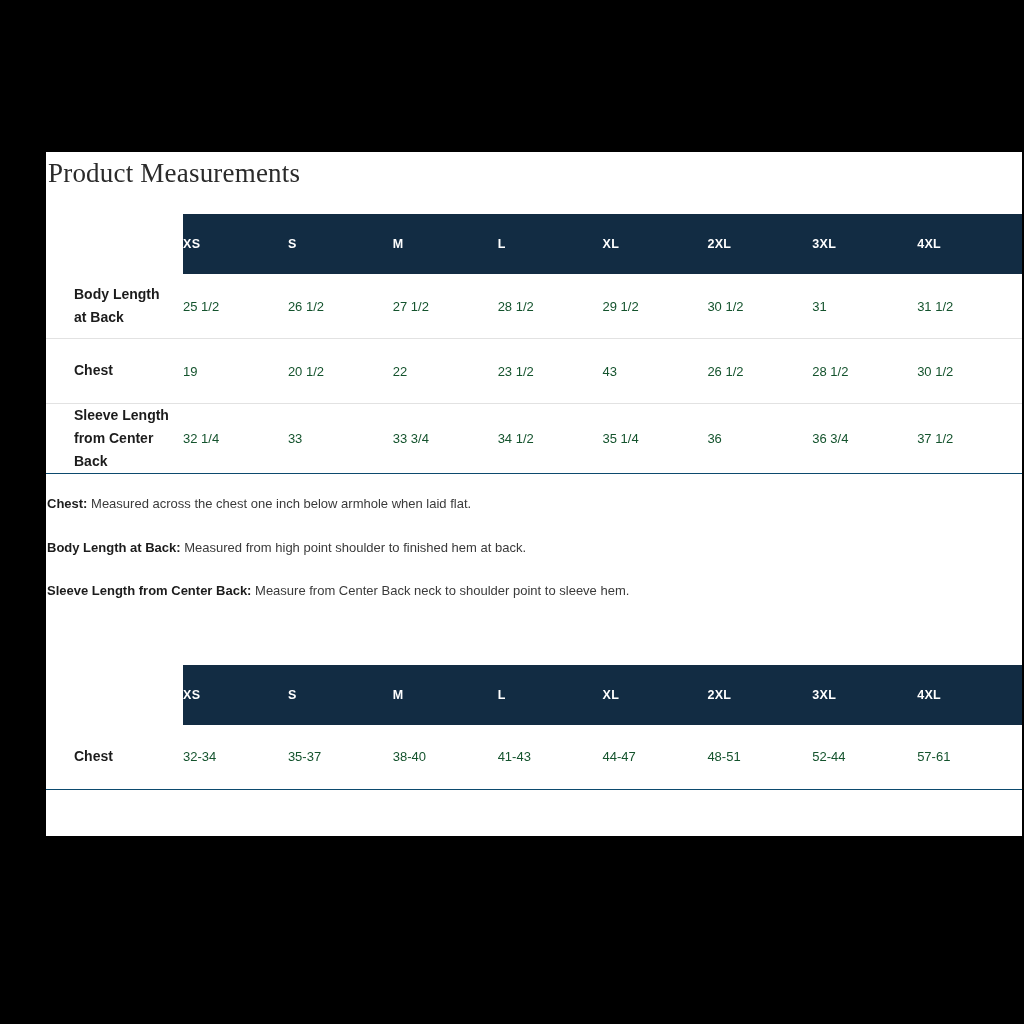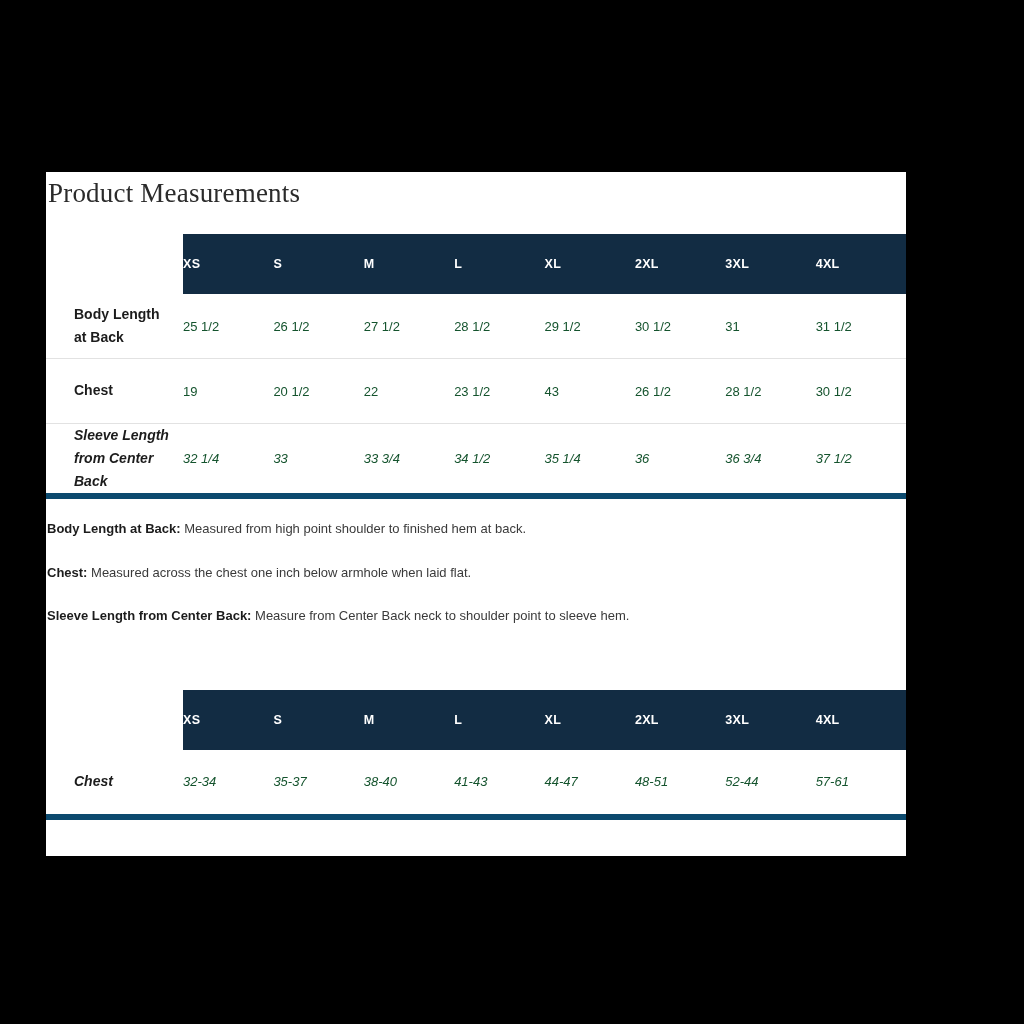--- a/index.html
+++ b/index.html
@@ -6,22 +6,22 @@
     margin: 0;
     padding: 0;
     background: #000000;
     width: 1024px;
     height: 1024px;
     overflow: hidden;
   }
   .page {
     position: absolute;
     left: 46px;
-    top: 172px;
-    width: 860px;
+    top: 152px;
+    width: 976px;
     height: 684px;
     background: #ffffff;
     font-family: "Liberation Sans", sans-serif;
     color: #1c1c1c;
     box-sizing: border-box;
   }
   .section-title {
     font-family: "Liberation Serif", serif;
     font-size: 27px;
     font-weight: 400;
@@ -60,21 +60,21 @@
   thead th.size-head { padding-left: 0; }
 
   tbody td {
     font-size: 13px;
     color: #14532d;
     border-bottom: 1px solid #e2e2e2;
     vertical-align: middle;
     padding: 0;
     height: 64px;
   }
-  tbody tr:last-child td { border-bottom: 6px solid #0c4a6e; font-style: italic; }
+  tbody tr:last-child td { border-bottom: 1px solid #0c4a6e; }
   tbody td.row-label {
     font-weight: bold;
     font-size: 14px;
     color: #1c1c1c;
     padding-left: 28px;
     padding-right: 10px;
     line-height: 1.65;
     width: 137px;
     box-sizing: border-box;
   }
@@ -151,24 +151,24 @@
         <td class="val">35 1/4</td>
         <td class="val">36</td>
         <td class="val">36 3/4</td>
         <td class="val">37 1/2</td>
       </tr>
     </tbody>
   </table>
 
   <div class="notes">
     <p class="note">
-      <b>Body Length at Back:</b><span> Measured from high point shoulder to finished hem at back.</span>
+      <b>Chest:</b><span> Measured across the chest one inch below armhole when laid flat.</span>
     </p>
     <p class="note">
-      <b>Chest:</b><span> Measured across the chest one inch below armhole when laid flat.</span>
+      <b>Body Length at Back:</b><span> Measured from high point shoulder to finished hem at back.</span>
     </p>
     <p class="note">
       <b>Sleeve Length from Center Back:</b><span> Measure from Center Back neck to shoulder point to sleeve hem.</span>
     </p>
   </div>
 
   <div class="spacer-before-size"></div>
 
 
   <table class="size-table">

